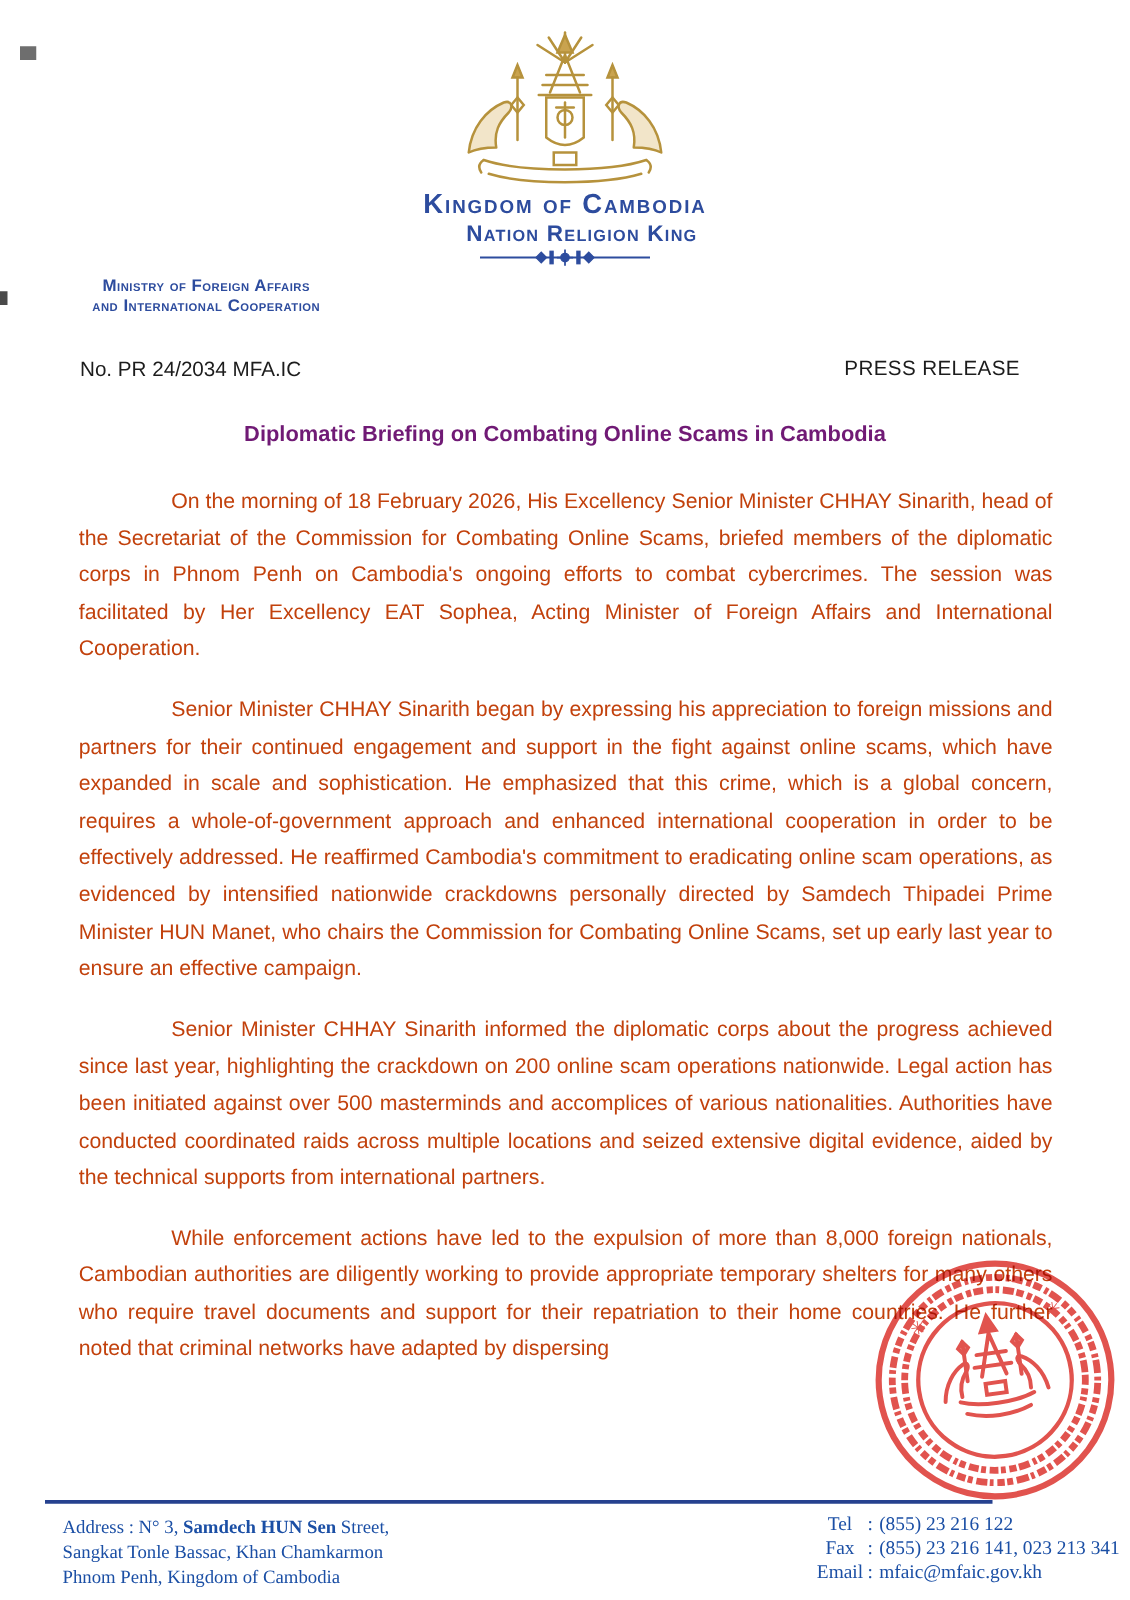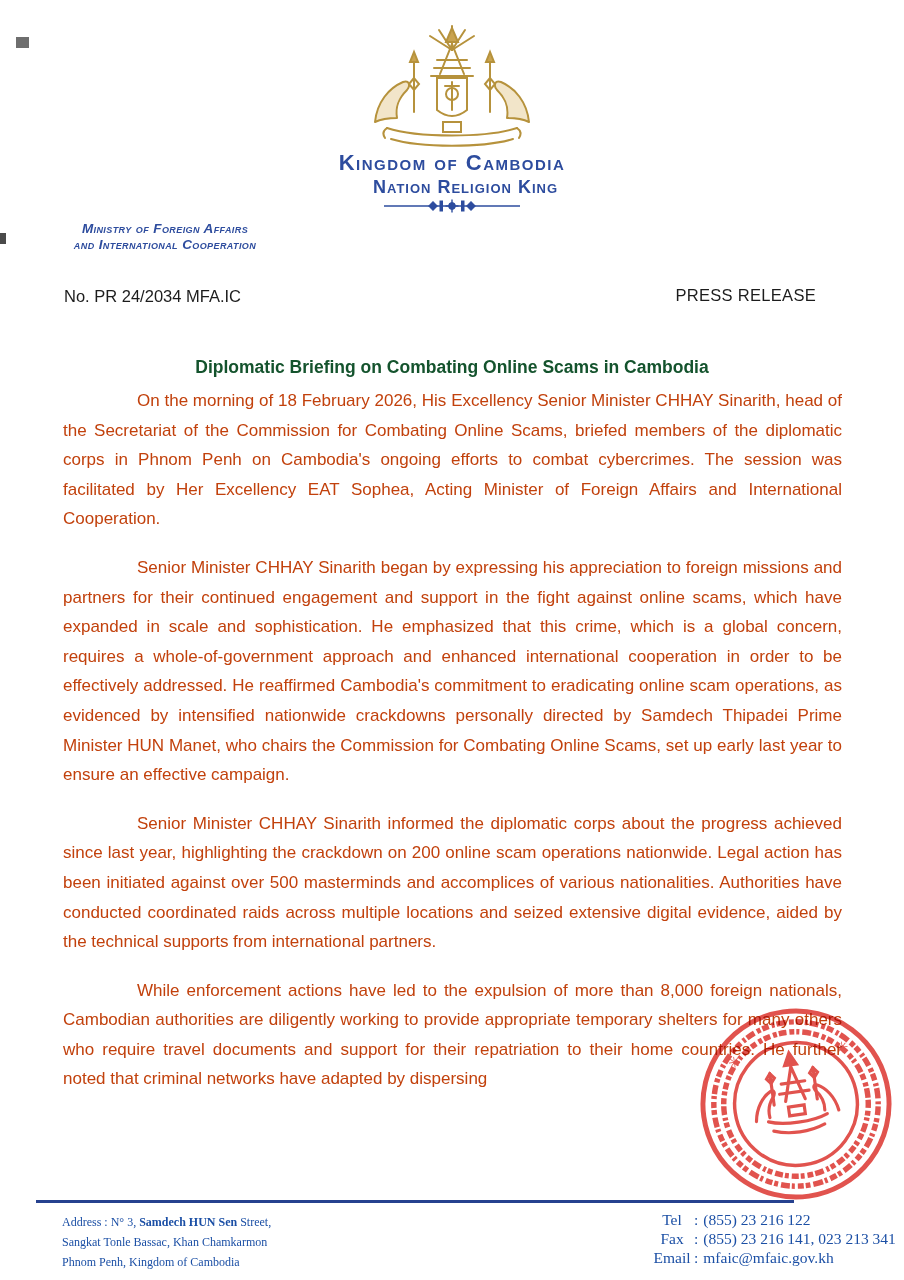--- a/index.html
+++ b/index.html
@@ -21,51 +21,51 @@
   }
   .motto{
     position:absolute;left:0;right:0;top:177px;text-align:center;
     font-size:18px;font-weight:bold;color:#2d4c9e;
     font-variant:small-caps;letter-spacing:1px;margin-left:27px;
   }
   .ornament{position:absolute;left:50%;top:198px;transform:translateX(-50%);}
   .ministry{
     position:absolute;left:30px;top:221px;width:270px;text-align:center;
     font-size:13.5px;font-weight:bold;color:#2d4c9e;
-    font-variant:small-caps;letter-spacing:.4px;line-height:16px;font-style:italic;
+    font-variant:small-caps;letter-spacing:.4px;line-height:16px;
   }
 
   
   .ref-number{position:absolute;left:64px;top:287px;font-size:16.5px;color:#1c1c1c;}
   .doc-type{position:absolute;right:88px;top:286px;font-size:16.5px;color:#1c1c1c;letter-spacing:.3px;}
 
   
   .press-title{
     position:absolute;left:0;right:0;top:337px;text-align:center;
-    font-size:17.5px;font-weight:bold;color:#14532d;margin-top:20px;
+    font-size:17.5px;font-weight:bold;color:#701a75;
   }
 
   
   .body-text{position:absolute;left:63px;top:386px;width:779px;}
   .body-text p{
     margin:0 0 19px 0;font-size:17px;line-height:29.6px;
     text-align:justify;text-indent:74px;color:#c2410c;
   }
 
   
   .stamp{
     position:absolute;left:697px;top:1005px;width:198px;height:198px;
     mix-blend-mode:multiply;opacity:.88;transform:rotate(-8deg);
   }
 
   
   .footer-line{position:absolute;left:36px;top:1200px;width:758px;height:3px;background:#26418f;}
   .footer-left{
-    position:absolute;left:62px;top:1212px;
-    font-family:"Liberation Serif",serif;font-size:12px;color:#1b4fa5;line-height:20px;
+    position:absolute;left:50px;top:1212px;
+    font-family:"Liberation Serif",serif;font-size:15px;color:#1b4fa5;line-height:20px;
   }
   .footer-left .bold{font-weight:bold;}
   .footer-right{
     position:absolute;left:650px;top:1210px;
     font-family:"Liberation Serif",serif;font-size:15.5px;color:#1b4fa5;line-height:19px;text-align:center;
   }
   .contact-row{display:flex;}
   .contact-row .lbl{width:44px;}
   .contact-row .sep{margin-right:5px;}
 </style>

